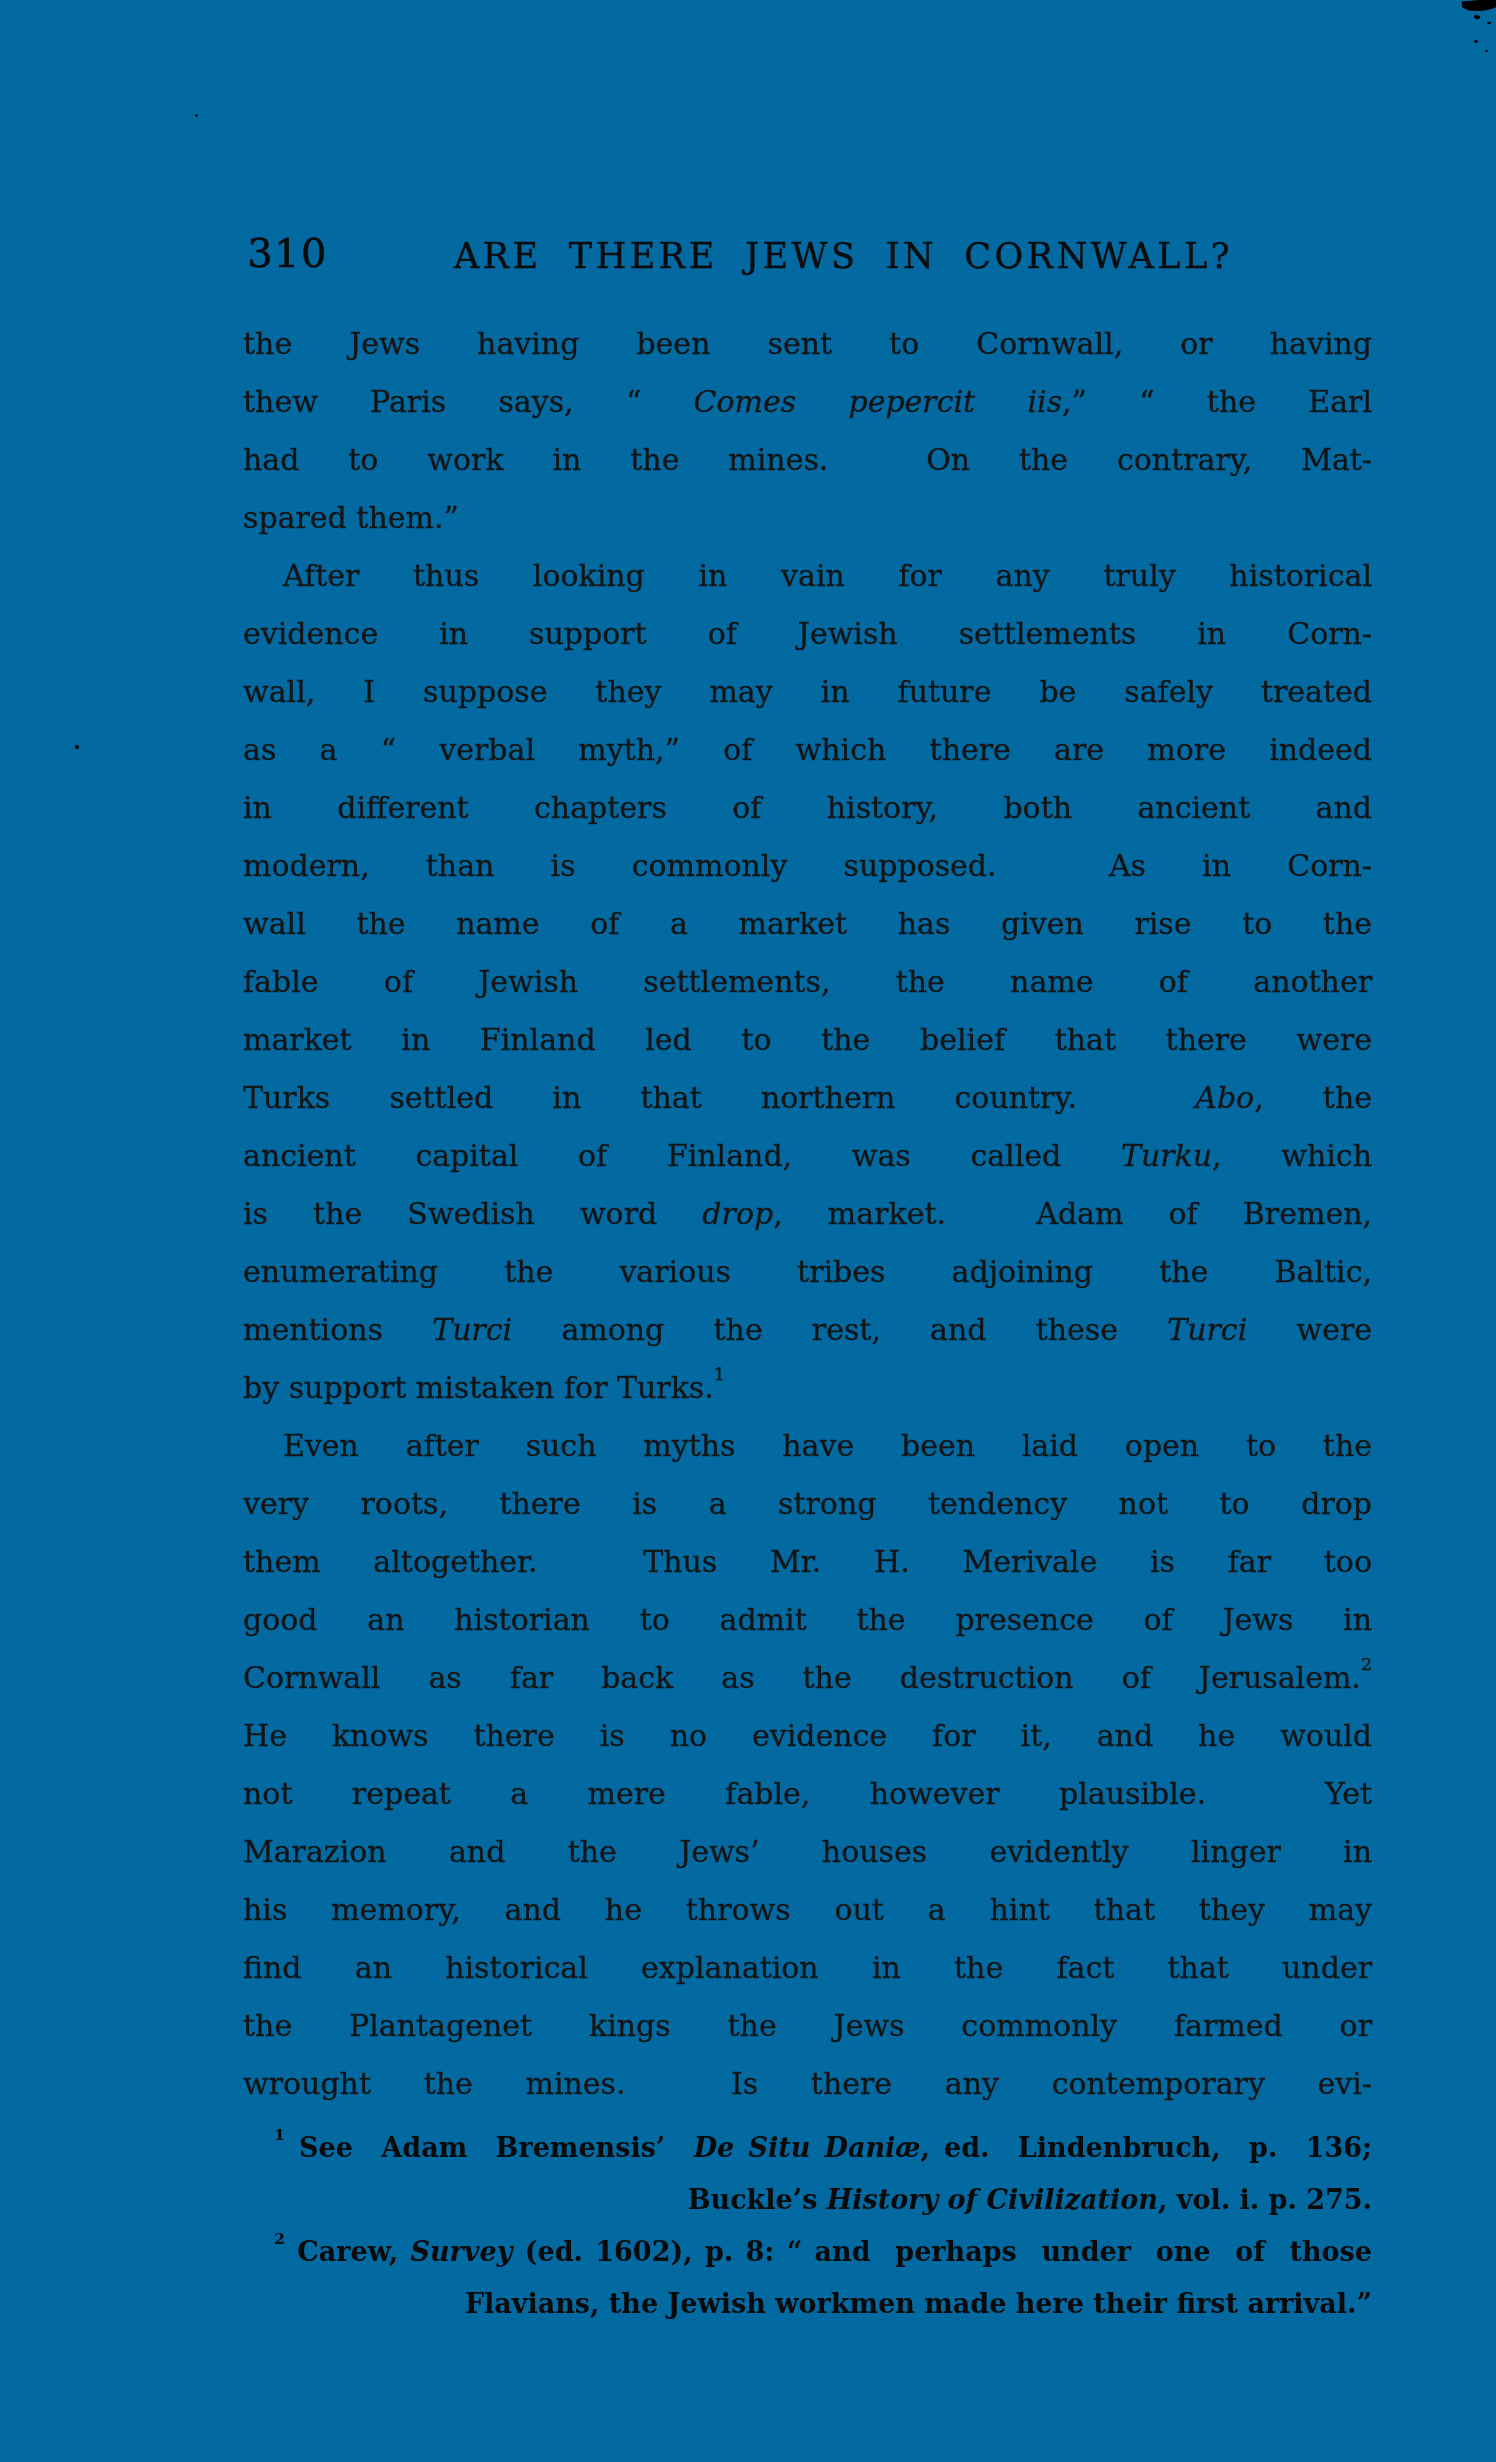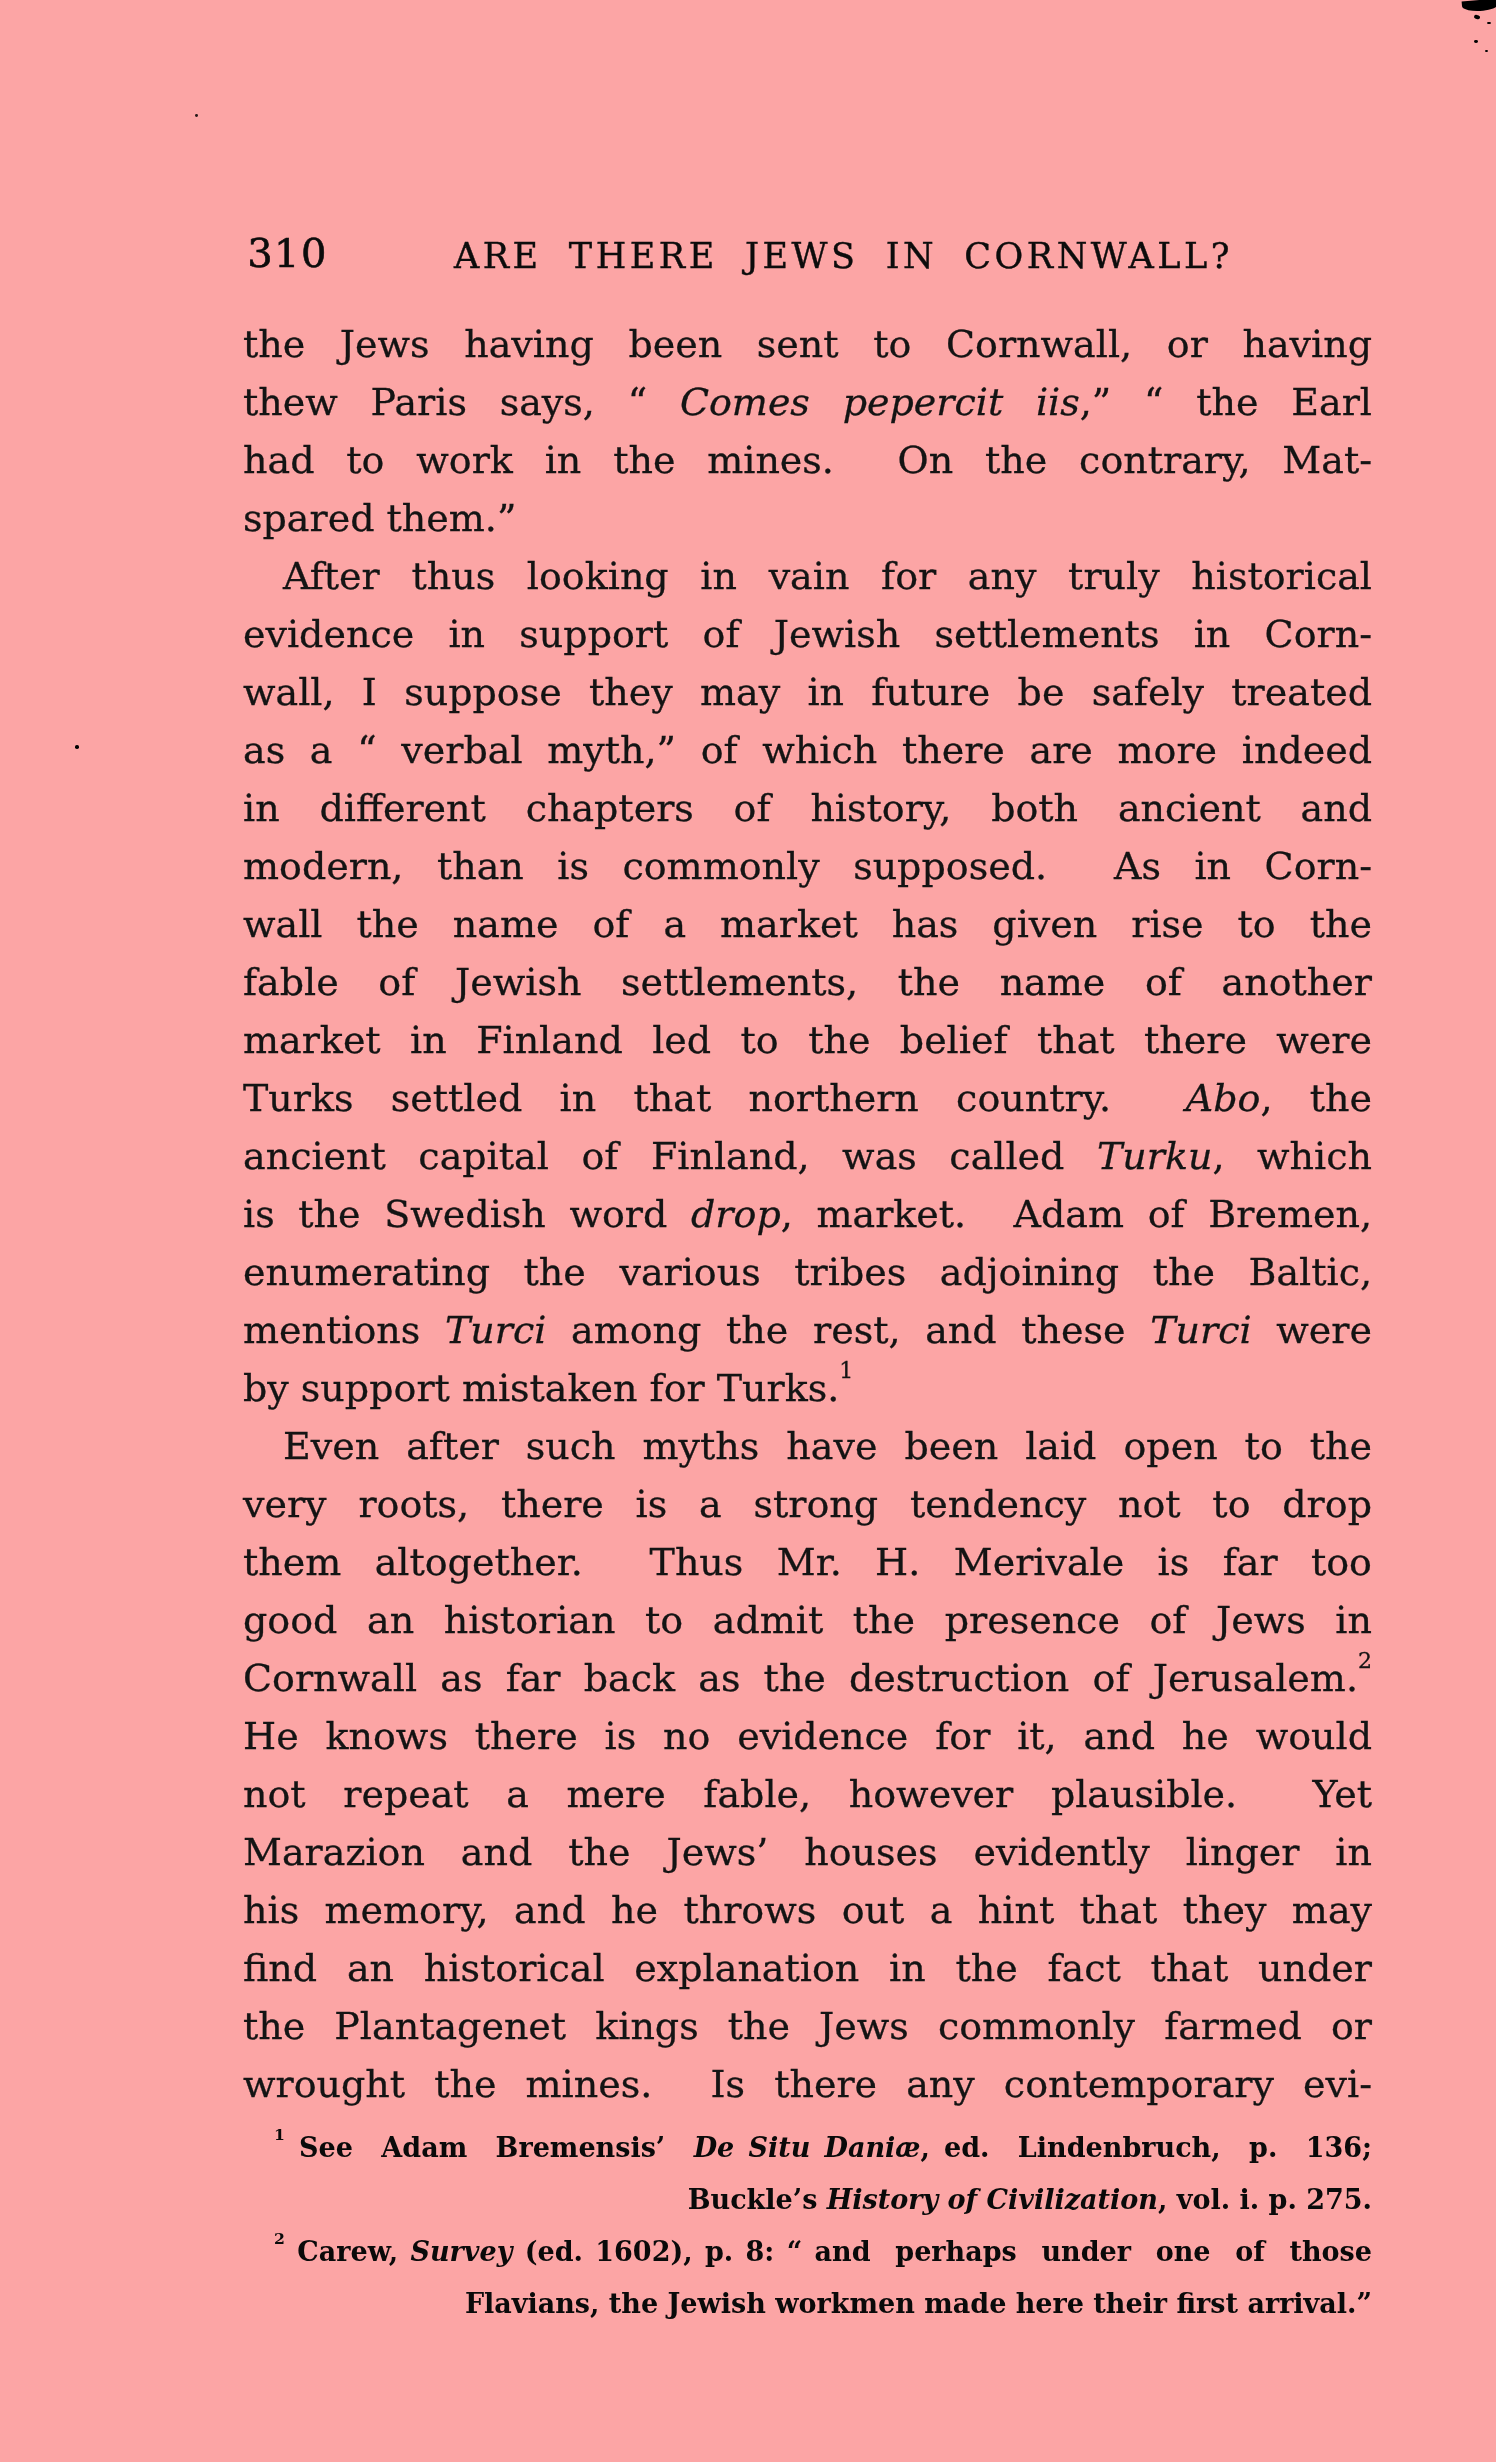--- a/index.html
+++ b/index.html
@@ -1,20 +1,20 @@
 <!DOCTYPE html>
 <html style="font-size:11px"><head>
 <meta charset="utf-8">
 <style>
   html, body { margin: 0; padding: 0; background: #e8e8e8; }
   .page {
     position: relative;
     width: 1496px;
     height: 2462px;
-    background: #fca5a5;
+    background: #0369a1;
     overflow: hidden;
     font-family: "DejaVu Serif", "Liberation Serif", serif;
     color: #121212;
   }
   
   .header {
     position: absolute;
     left: 243px;
     top: 230px;
     width: 1129px;
@@ -40,21 +40,21 @@
     white-space: nowrap;
     color: #0c0c0c;
     -webkit-text-stroke: 0.4px currentColor;
   }
   
   .bodytext {
     position: absolute;
     left: 243px;
     top: 315px;
     width: 1129px;
-    font-size: 38px;
+    font-size: 30px;
     line-height: 58px;
     color: #141414;
     -webkit-text-stroke: 0.3px currentColor;
   }
   .line {
     text-align: justify;
     text-align-last: justify;
   }
   .line.no-j {
     text-align: left;

